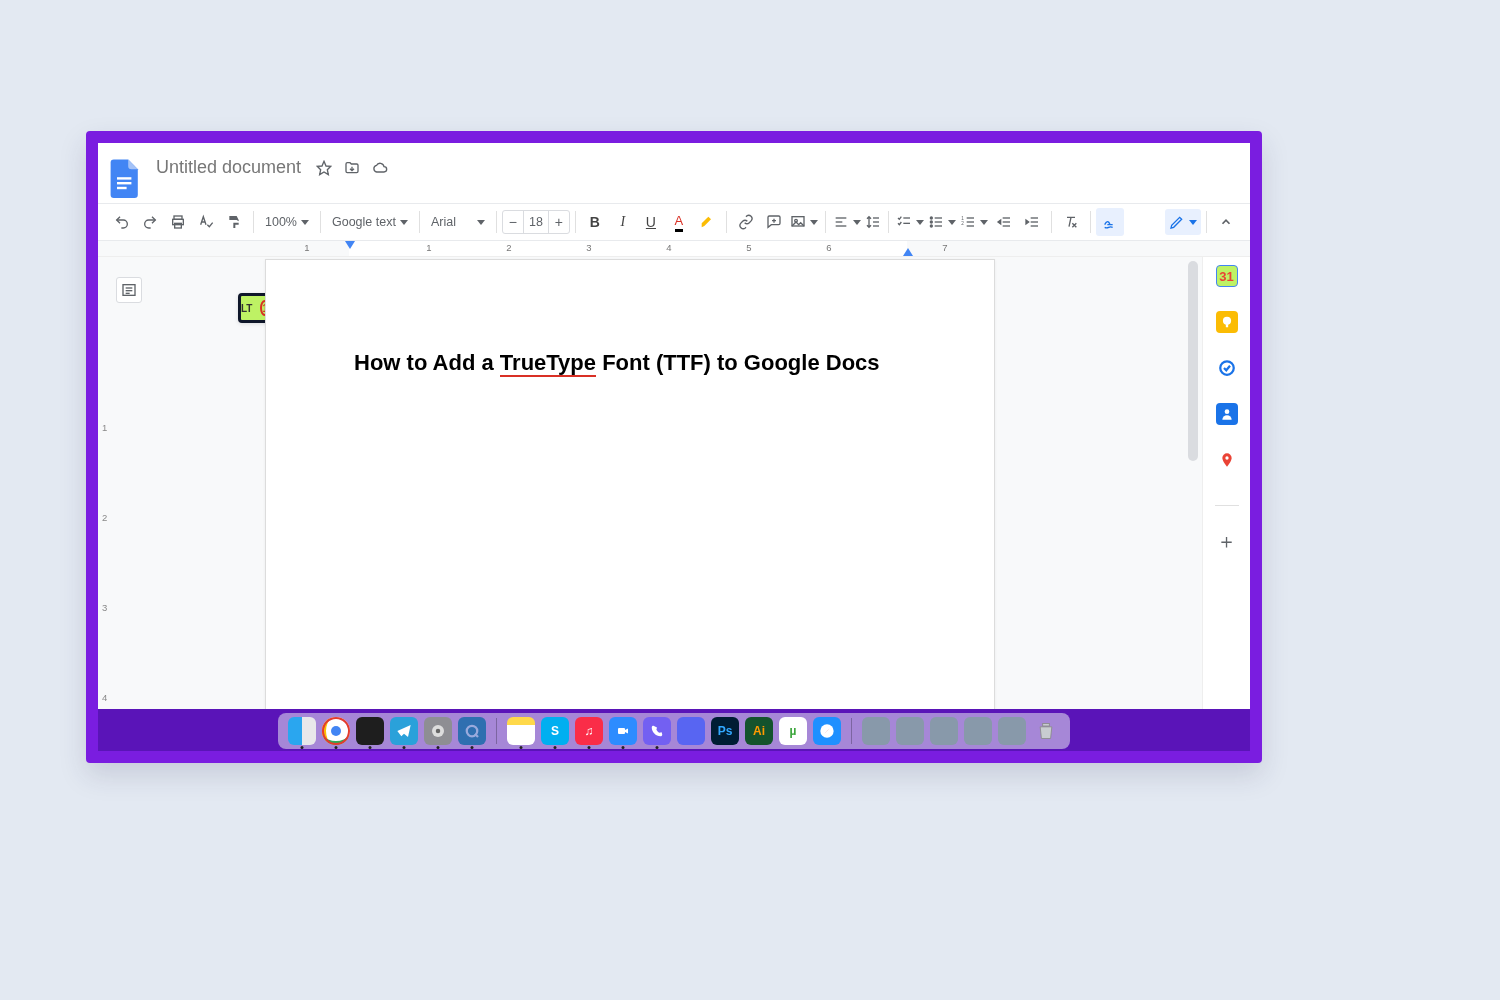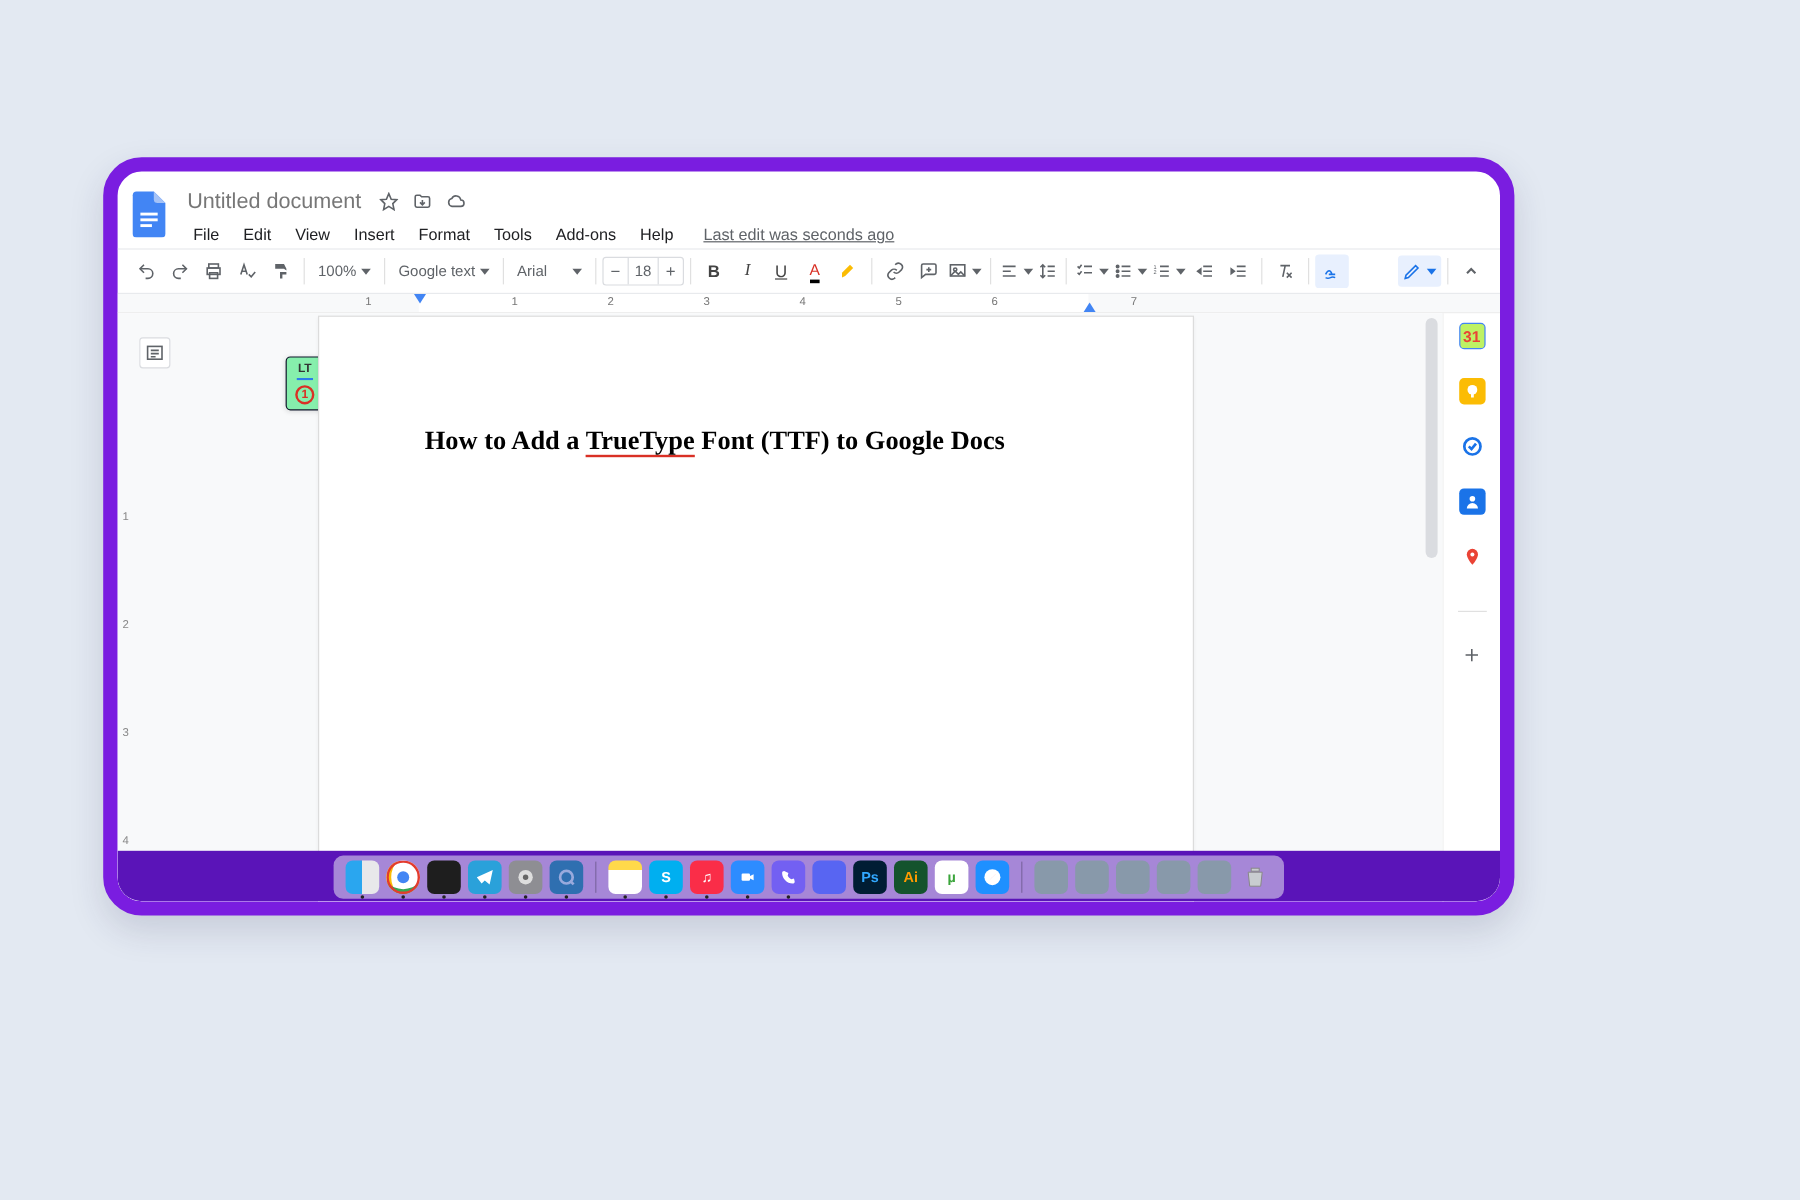--- a/index.html
+++ b/index.html
@@ -9,21 +9,21 @@
     font-family: Arial, "Helvetica Neue", sans-serif;
     font-size: 13px;
     color: #202124;
     position: relative;
   }
   .frame {
     position: absolute;
     left: 86px; top: 131px;
     width: 1176px; height: 632px;
     border: 12px solid #7a1de0;
-    border-radius: 32px;
+    border-radius: 4px;
     overflow: hidden;
     background: #fff;
     box-shadow: 0 12px 28px rgba(40,40,80,.15);
   }
   
   .titlebar { display:flex; align-items:flex-start; gap:8px; padding:10px 14px 0 8px; }
   .docs-logo {
     width: 38px; height: 50px; display:flex; align-items:center; justify-content:center;
   }
   .docs-logo svg { width: 32px; height: 40px; }
@@ -69,24 +69,24 @@
   .ruler-num { position:absolute; top:1px; transform:translateX(-50%); font-size:9.5px; color:#777;}
   .ruler-marker-down { position:absolute; top:0; width:0;height:0;border-left:5px solid transparent;border-right:5px solid transparent;border-top:8px solid #4285f4;}
   .ruler-marker-up { position:absolute; bottom:0; width:0;height:0;border-left:5px solid transparent;border-right:5px solid transparent;border-bottom:8px solid #4285f4;}
   
   .workspace { display:flex; height:calc(100% - 60px - 38px - 16px); }
   .canvas-area { flex:1; background:#f8f9fa; position:relative; overflow:hidden;}
   .outline-btn { position:absolute; left:18px; top:20px; width:26px; height:26px; border:1px solid #dadce0; border-radius:3px; display:flex; align-items:center; justify-content:center; color:#5f6368; background:#fff; cursor:pointer;}
   .v-ruler { position:absolute; left:0; top:0; bottom:0; width:18px; background:#f8f9fa;}
   .v-ruler .vnum { position:absolute; left:4px; font-size:9.5px; color:#888; transform:translateY(-50%);}
   .page { position:absolute; left:167px; top:2px; width:730px; height:560px; background:#fff; border:1px solid #dcdcdc; box-shadow:0 1px 3px rgba(0,0,0,.06);}
-  .page-content { padding: 90px 88px; font-family: Liberation Serif, serif;}
+  .page-content { padding: 90px 88px; font-family: Liberation Sans, sans-serif;}
   .heading { font-size:22px; font-weight:700; color:#000;}
   .heading .redline { border-bottom:2px solid #d93025; text-decoration: none; padding-bottom:0;}
-  .lt-widget { position:absolute; left:140px; top:36px; width:32px; background:#86efac; border:1px solid #0f172a; border-radius:4px; box-shadow:0 1px 4px rgba(0,0,0,.12); display:flex; flex-direction:column; align-items:center; padding:4px 0; gap:4px; cursor:pointer;}
+  .lt-widget { position:absolute; left:140px; top:36px; width:32px; background:#bef264; border:3px solid #0f172a; border-radius:4px; box-shadow:0 1px 4px rgba(0,0,0,.12); display:flex; flex-direction:row; align-items:center; padding:4px 0; gap:4px; cursor:pointer;}
   .lt-top { font-size:10px; font-weight:700; color:#333;}
   .lt-sq { width:14px; height:3px; border-bottom:2px solid #2b7de9; border-radius:1px; margin-top:-3px;}
   .lt-badge { width:16px; height:16px; border:2px solid #d93025; border-radius:50%; color:#d93025; font-size:10px; font-weight:700; display:flex; align-items:center; justify-content:center;}
   .explore-btn { position:absolute; right:24px; bottom:10px; width:30px; height:30px; background:#fff; border:1px solid #dadce0; display:flex;align-items:center;justify-content:center; color:#5f6368; cursor:pointer;}
   .vscroll { position:absolute; right:4px; top:4px; width:10px; height:200px; background:#dadce0; border-radius:5px;}
   
   .sidepanel { width:48px; border-left:1px solid #eee; background:#fff; display:flex; flex-direction:column; align-items:center; padding-top:8px; gap:24px;}
   .sp-icon { width:22px; height:22px; border-radius:4px; display:flex; align-items:center; justify-content:center; cursor:pointer; font-size:13px; font-weight:bold;}
   .sp-sep { width:24px; height:1px; background:#e0e0e0; margin-top:10px;}
   .sp-expand { margin-top:auto; margin-bottom:10px; color:#5f6368; cursor:pointer;}
@@ -146,31 +146,20 @@
               <path d="M3 6a2 2 0 0 1 2-2h4l2 2h8a2 2 0 0 1 2 2v9a2 2 0 0 1-2 2H5a2 2 0 0 1-2-2z"></path>
               <path d="M12 10v6M9 13l3 3 3-3"></path>
             </svg>
           </span>
         <span class="title-icon">
             <svg width="18" height="16" viewBox="0 0 24 24" fill="none" stroke="currentColor" stroke-width="2">
               <path d="M18 18a4 4 0 0 0 0-8 6 6 0 0 0-11.3-1.8A5 5 0 0 0 7 18z"></path>
             </svg>
           </span>
       </div>
-      <div class="menubar">
-        <span class="menu-item">File</span>
-        <span class="menu-item">Edit</span>
-        <span class="menu-item">View</span>
-        <span class="menu-item">Insert</span>
-        <span class="menu-item">Format</span>
-        <span class="menu-item">Tools</span>
-        <span class="menu-item">Add-ons</span>
-        <span class="menu-item">Help</span>
-        <span class="last-edit">Last edit was seconds ago</span>
-      </div>
     </div>
     <div class="title-spacer"></div>
   </div>
 
   <div class="toolbar">
     <span class="tb-btn">
         <svg width="16" height="16" viewBox="0 0 24 24" fill="none" stroke="currentColor" stroke-width="2">
           <path d="M9 14 4 9l5-5"></path>
           <path d="M4 9h10a6 6 0 0 1 0 12h-3"></path>
         </svg>

